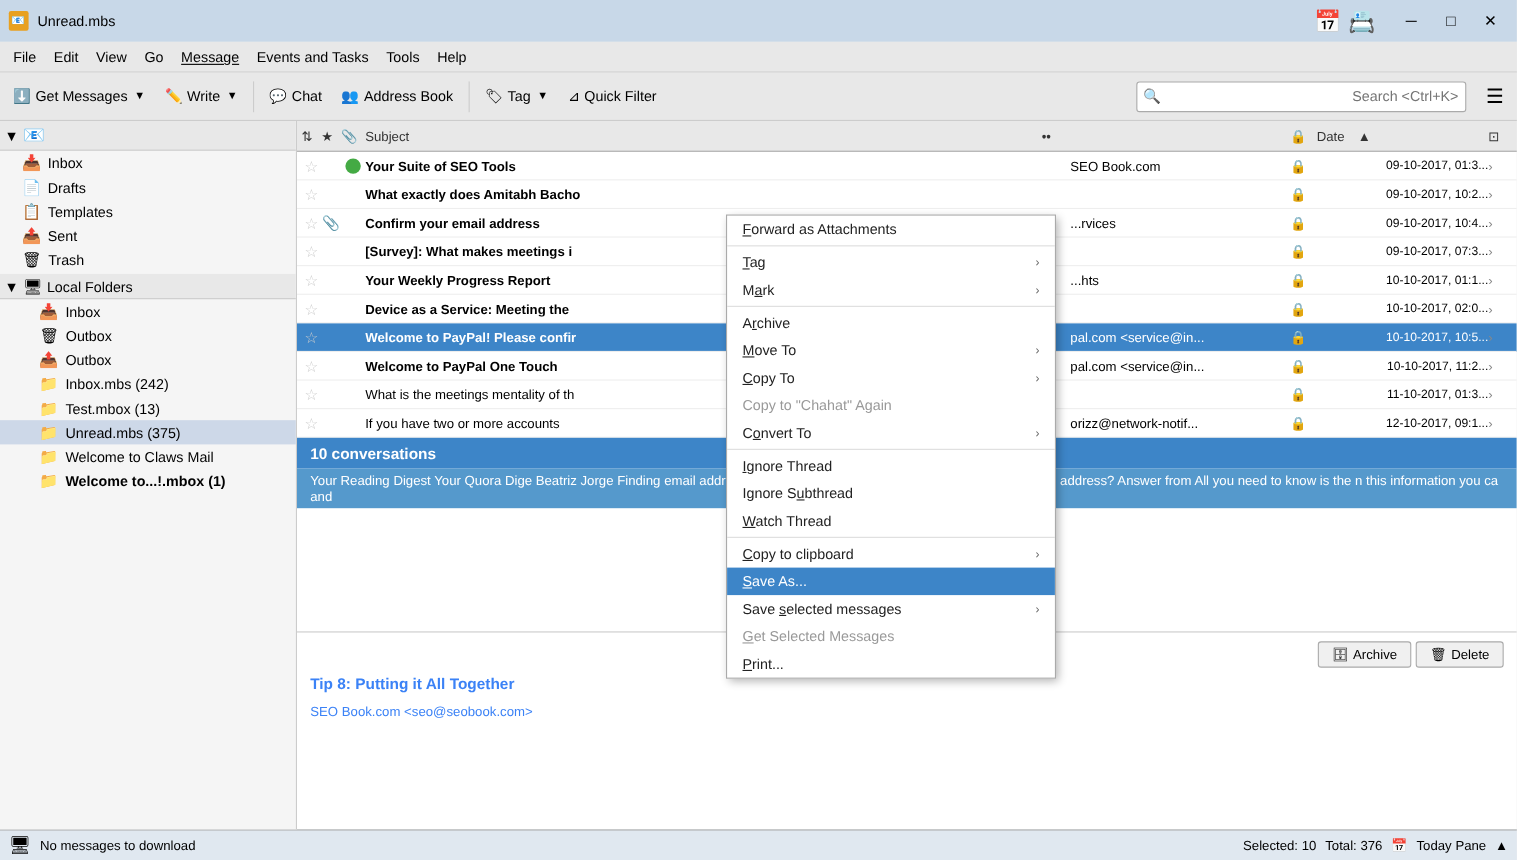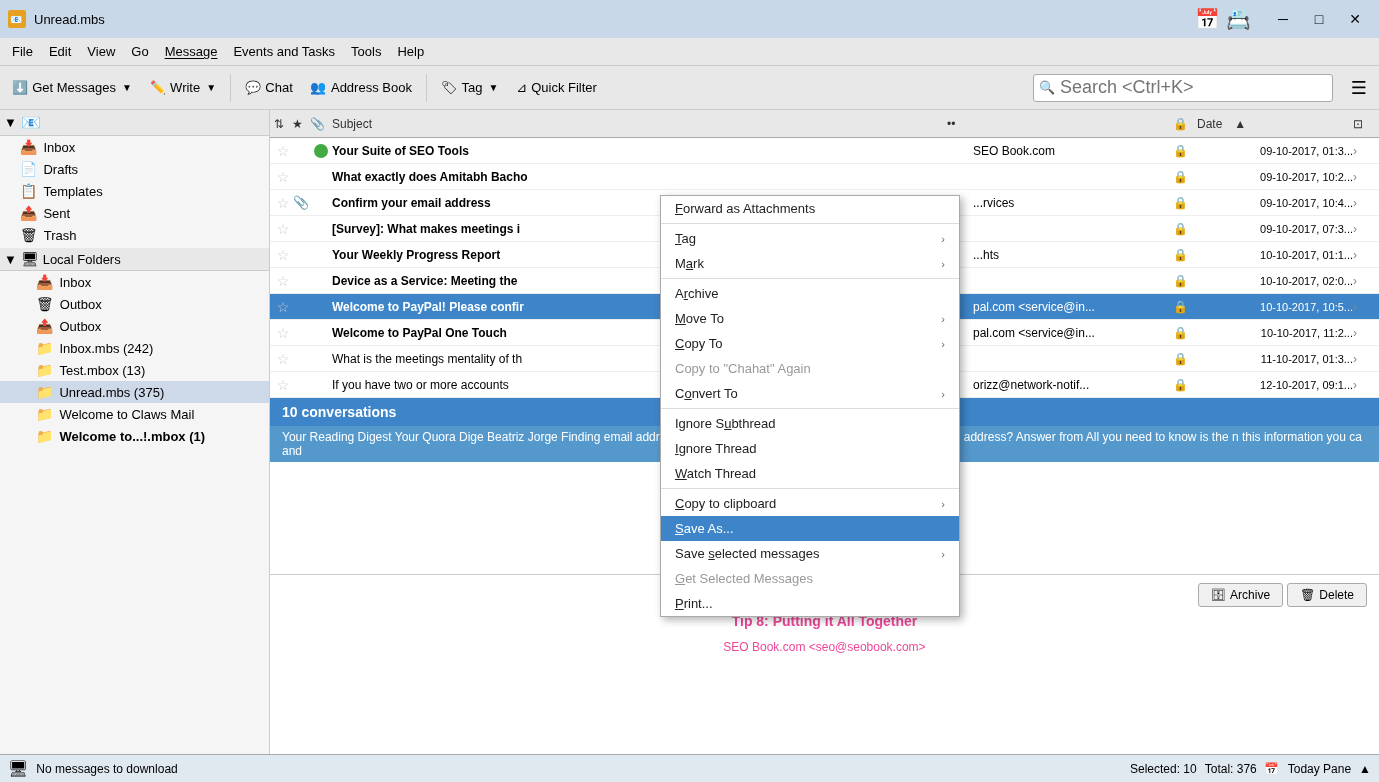--- a/index.html
+++ b/index.html
@@ -35,21 +35,21 @@
       cursor: pointer; font-size: 13px; border: none; background: transparent;
       border-radius: 3px; height: 34px;
     }
     .toolbar-sep { width: 1px; background: #ccc; height: 28px; margin: 0 4px; }
     .toolbar-dropdown { font-size: 10px; margin-left: 2px; }
     #search-box {
       display: flex; align-items: center; flex: 1; max-width: 300px;
       background: white; border: 1px solid #aaa; border-radius: 3px; padding: 0 6px;
       height: 28px; gap: 4px; margin-left: auto;
     }
-    #search-box input { border: none; outline: none; flex: 1; font-size: 18px; color: #888; }
+    #search-box input { border: none; outline: none; flex: 1; font-size: 13px; color: #888; text-align: right; }
     #hamburger { margin-left: 8px; cursor: pointer; font-size: 18px; padding: 4px 8px; }
 
     
     #main { display: flex; height: calc(782px - 38px - 28px - 44px - 28px); }
 
     
     #sidebar {
       width: 270px; min-width: 270px; background: #f5f5f5;
       border-right: 1px solid #ccc; overflow-y: auto; overflow-x: hidden;
     }
@@ -104,21 +104,21 @@
     #preview-area {
       background: white; border-top: 1px solid #ccc; height: 180px; overflow: hidden;
       padding: 8px 12px; font-size: 13px; color: #333;
     }
     #preview-header { display: flex; justify-content: flex-end; gap: 8px; margin-bottom: 4px; }
     .preview-action-btn {
       display: flex; align-items: center; gap: 4px; padding: 4px 12px;
       background: #f0f0f0; border: 1px solid #aaa; border-radius: 3px; cursor: pointer;
       font-size: 12px;
     }
-    #preview-content { font-size: 12px; line-height: 1.5; color: #ec4899; text-align: center; }
+    #preview-content { font-size: 12px; line-height: 1.5; color: #3b82f6; }
     #preview-title { font-size: 14px; font-weight: bold; margin-bottom: 6px; }
 
     
     #status-bar {
       display: flex; align-items: center; background: #e0e8f0;
       border-top: 1px solid #aaa; height: 28px; padding: 0 8px;
       font-size: 12px; gap: 8px;
     }
     #status-bar-right { margin-left: auto; display: flex; gap: 8px; align-items: flex-end; }
 
@@ -491,24 +491,24 @@
   </div>
   <div class="ctx-item disabled">
     <span>Copy to "Chahat" Again</span>
   </div>
   <div class="ctx-item">
     <span>C<u>o</u>nvert To</span>
     <span class="ctx-arrow">›</span>
   </div>
   <div class="ctx-sep"></div>
   <div class="ctx-item">
+    <span><u>I</u>gnore Thread</span>
+  </div>
+  <div class="ctx-item">
     <span>Ignore S<u>u</u>bthread</span>
-  </div>
-  <div class="ctx-item">
-    <span><u>I</u>gnore Thread</span>
   </div>
   <div class="ctx-item">
     <span><u>W</u>atch Thread</span>
   </div>
   <div class="ctx-sep"></div>
   <div class="ctx-item">
     <span><u>C</u>opy to clipboard</span>
     <span class="ctx-arrow">›</span>
   </div>
   <div class="ctx-item highlighted">

